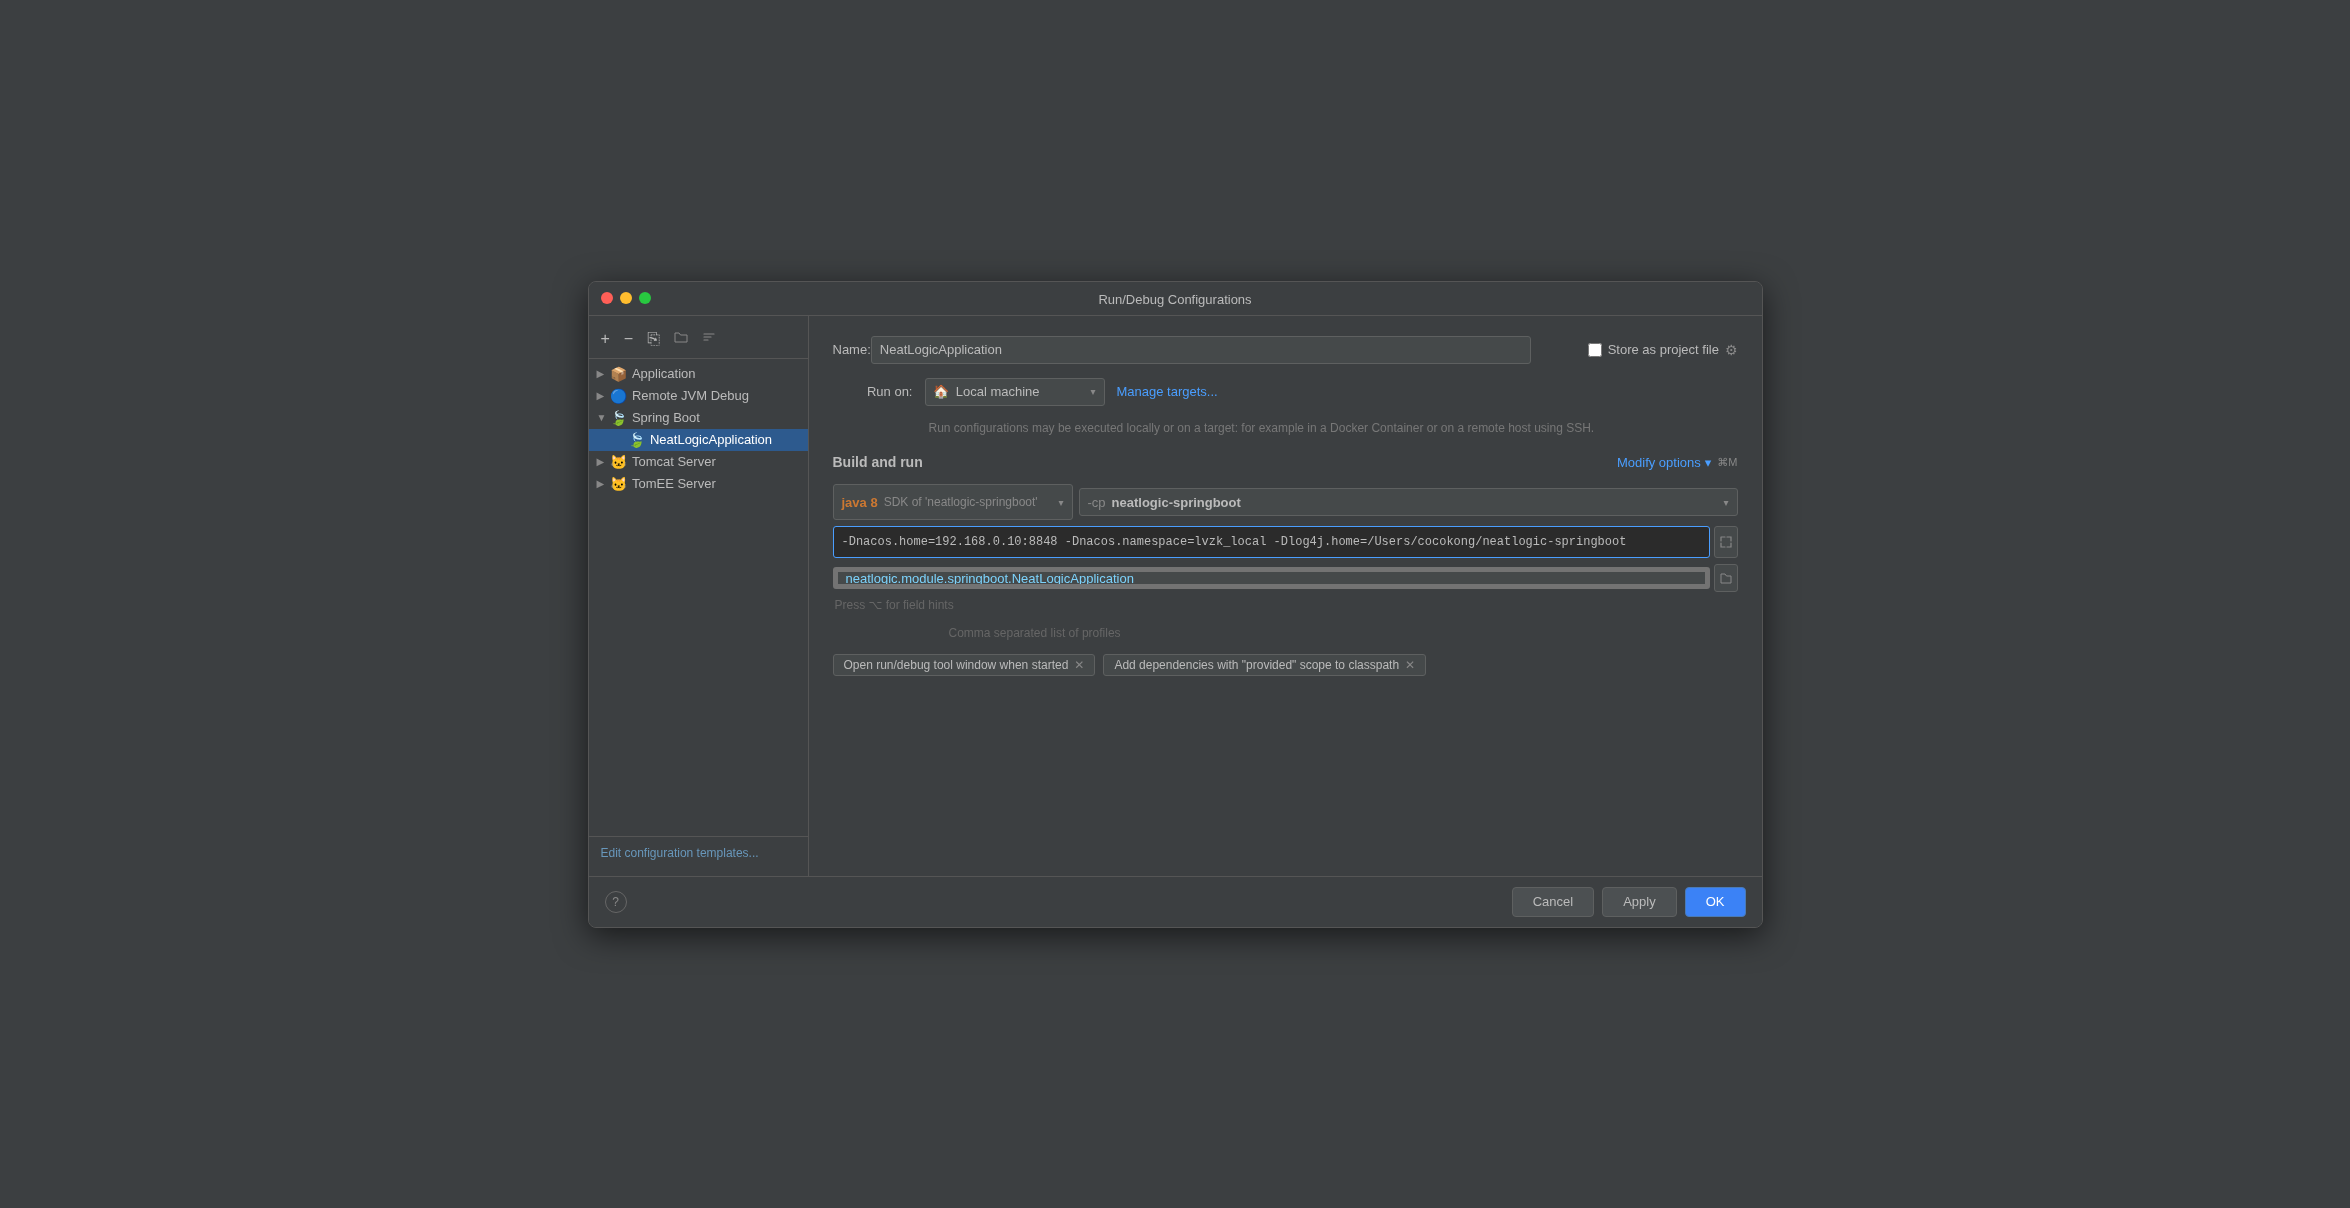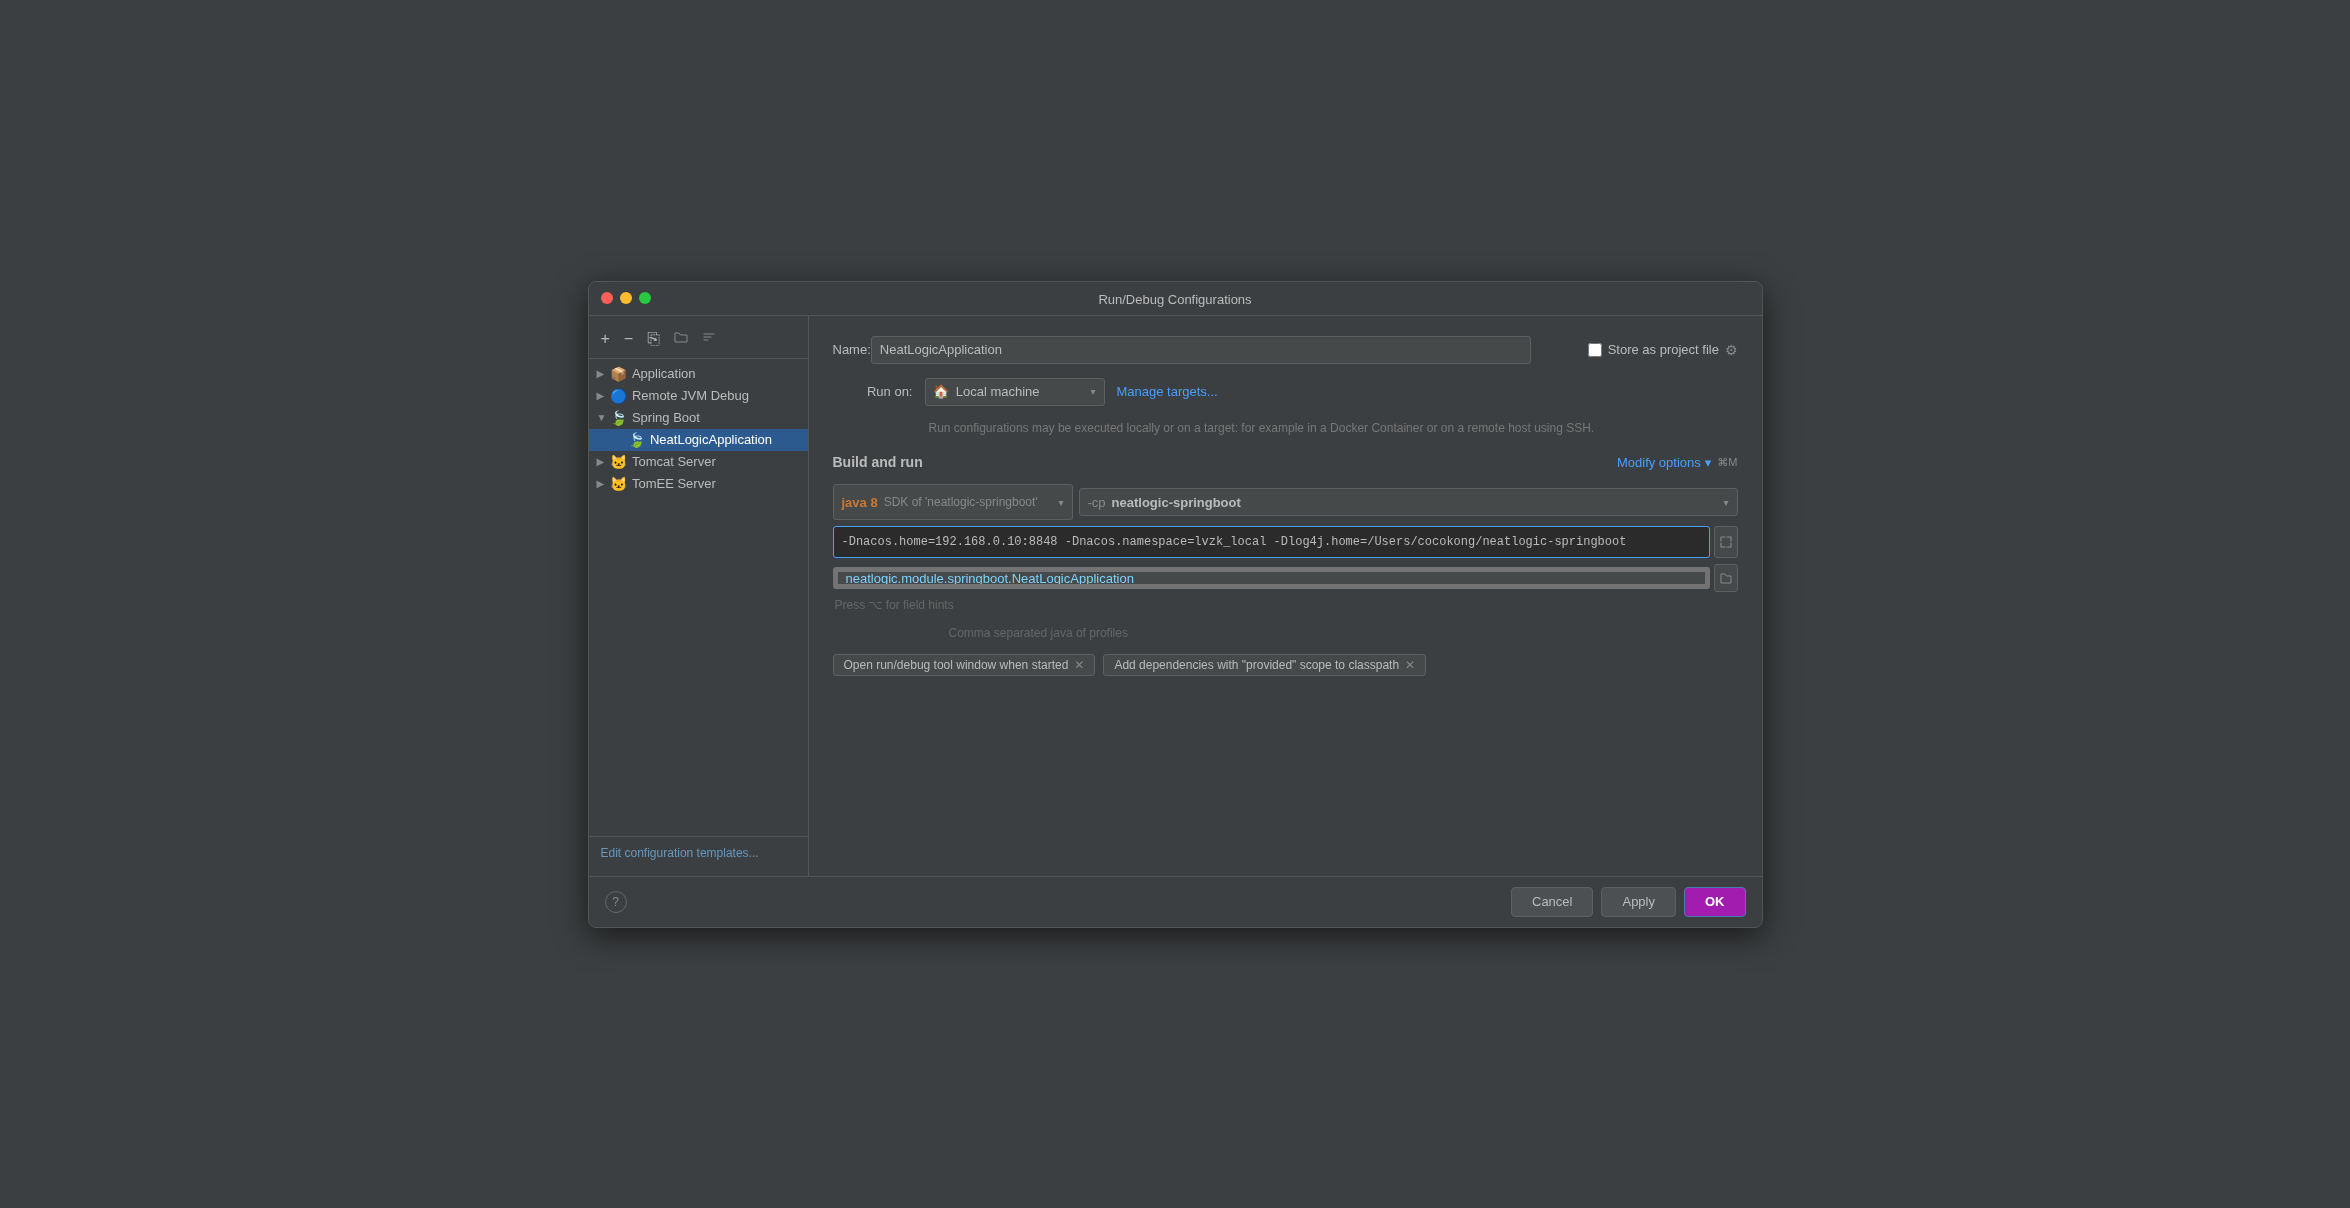--- a/index.html
+++ b/index.html
@@ -400,24 +400,23 @@
       background: #4c5052;
       border-color: #5e6060;
       color: #bbbbbb;
     }
     .btn-apply {
       background: #4c5052;
       border-color: #5e6060;
       color: #bbbbbb;
     }
     .btn-ok {
-      background: #a21caf;
+      background: #3b82f6;
       border-color: #4a7ab5;
       color: #ffffff;
-      font-weight: bold;
     }
     
     .top-row {
       display: flex;
       align-items: center;
       gap: 0;
     }
     .top-row .name-label {
       color: #bbbbbb;
       font-size: 13px;
@@ -566,21 +565,21 @@
               </svg>
           </button>
         </div>
 
         <div class="field-hint">
           <span>Press ⌥ for field hints</span>
         </div>
       </div>
 
       <div class="profiles-hint">
-        <span>Comma separated java of profiles</span>
+        <span>Comma separated list of profiles</span>
       </div>
 
       <div class="tags-row">
         <div class="tag">
           <span>Open run/debug tool window when started</span>
           <span class="tag-close">✕</span>
         </div>
         <div class="tag">
           <span>Add dependencies with "provided" scope to classpath</span>
           <span class="tag-close">✕</span>

